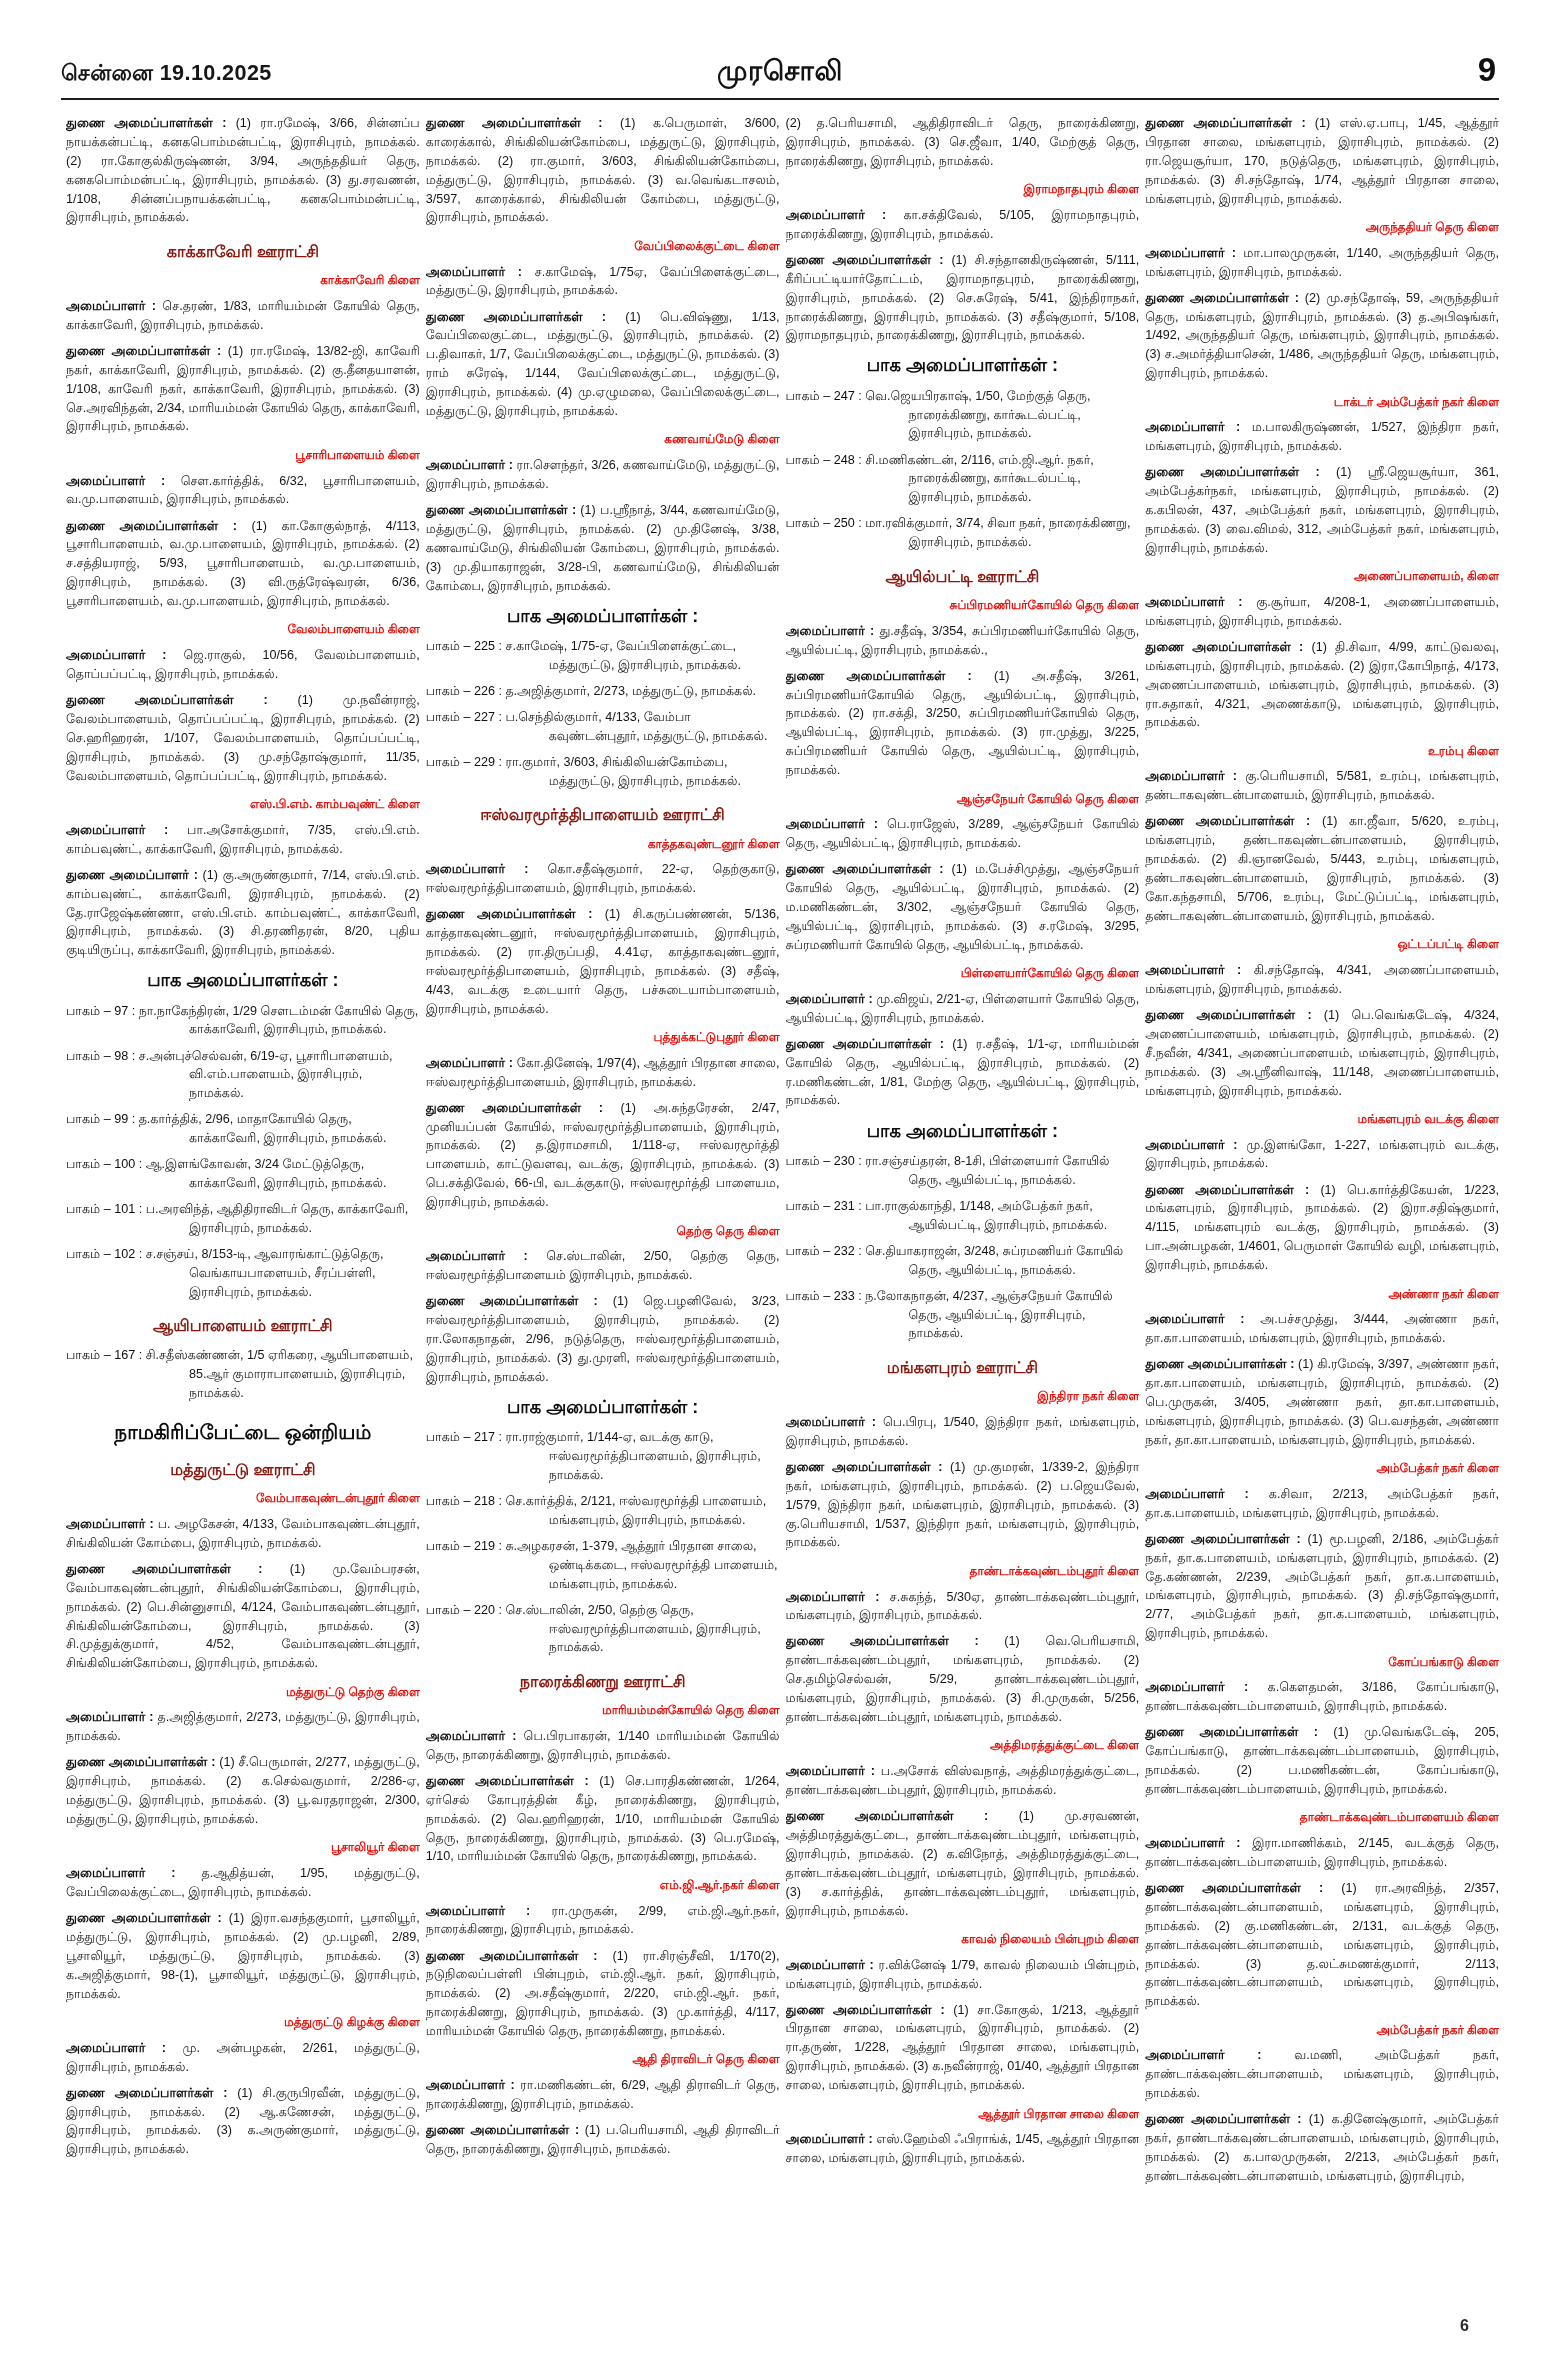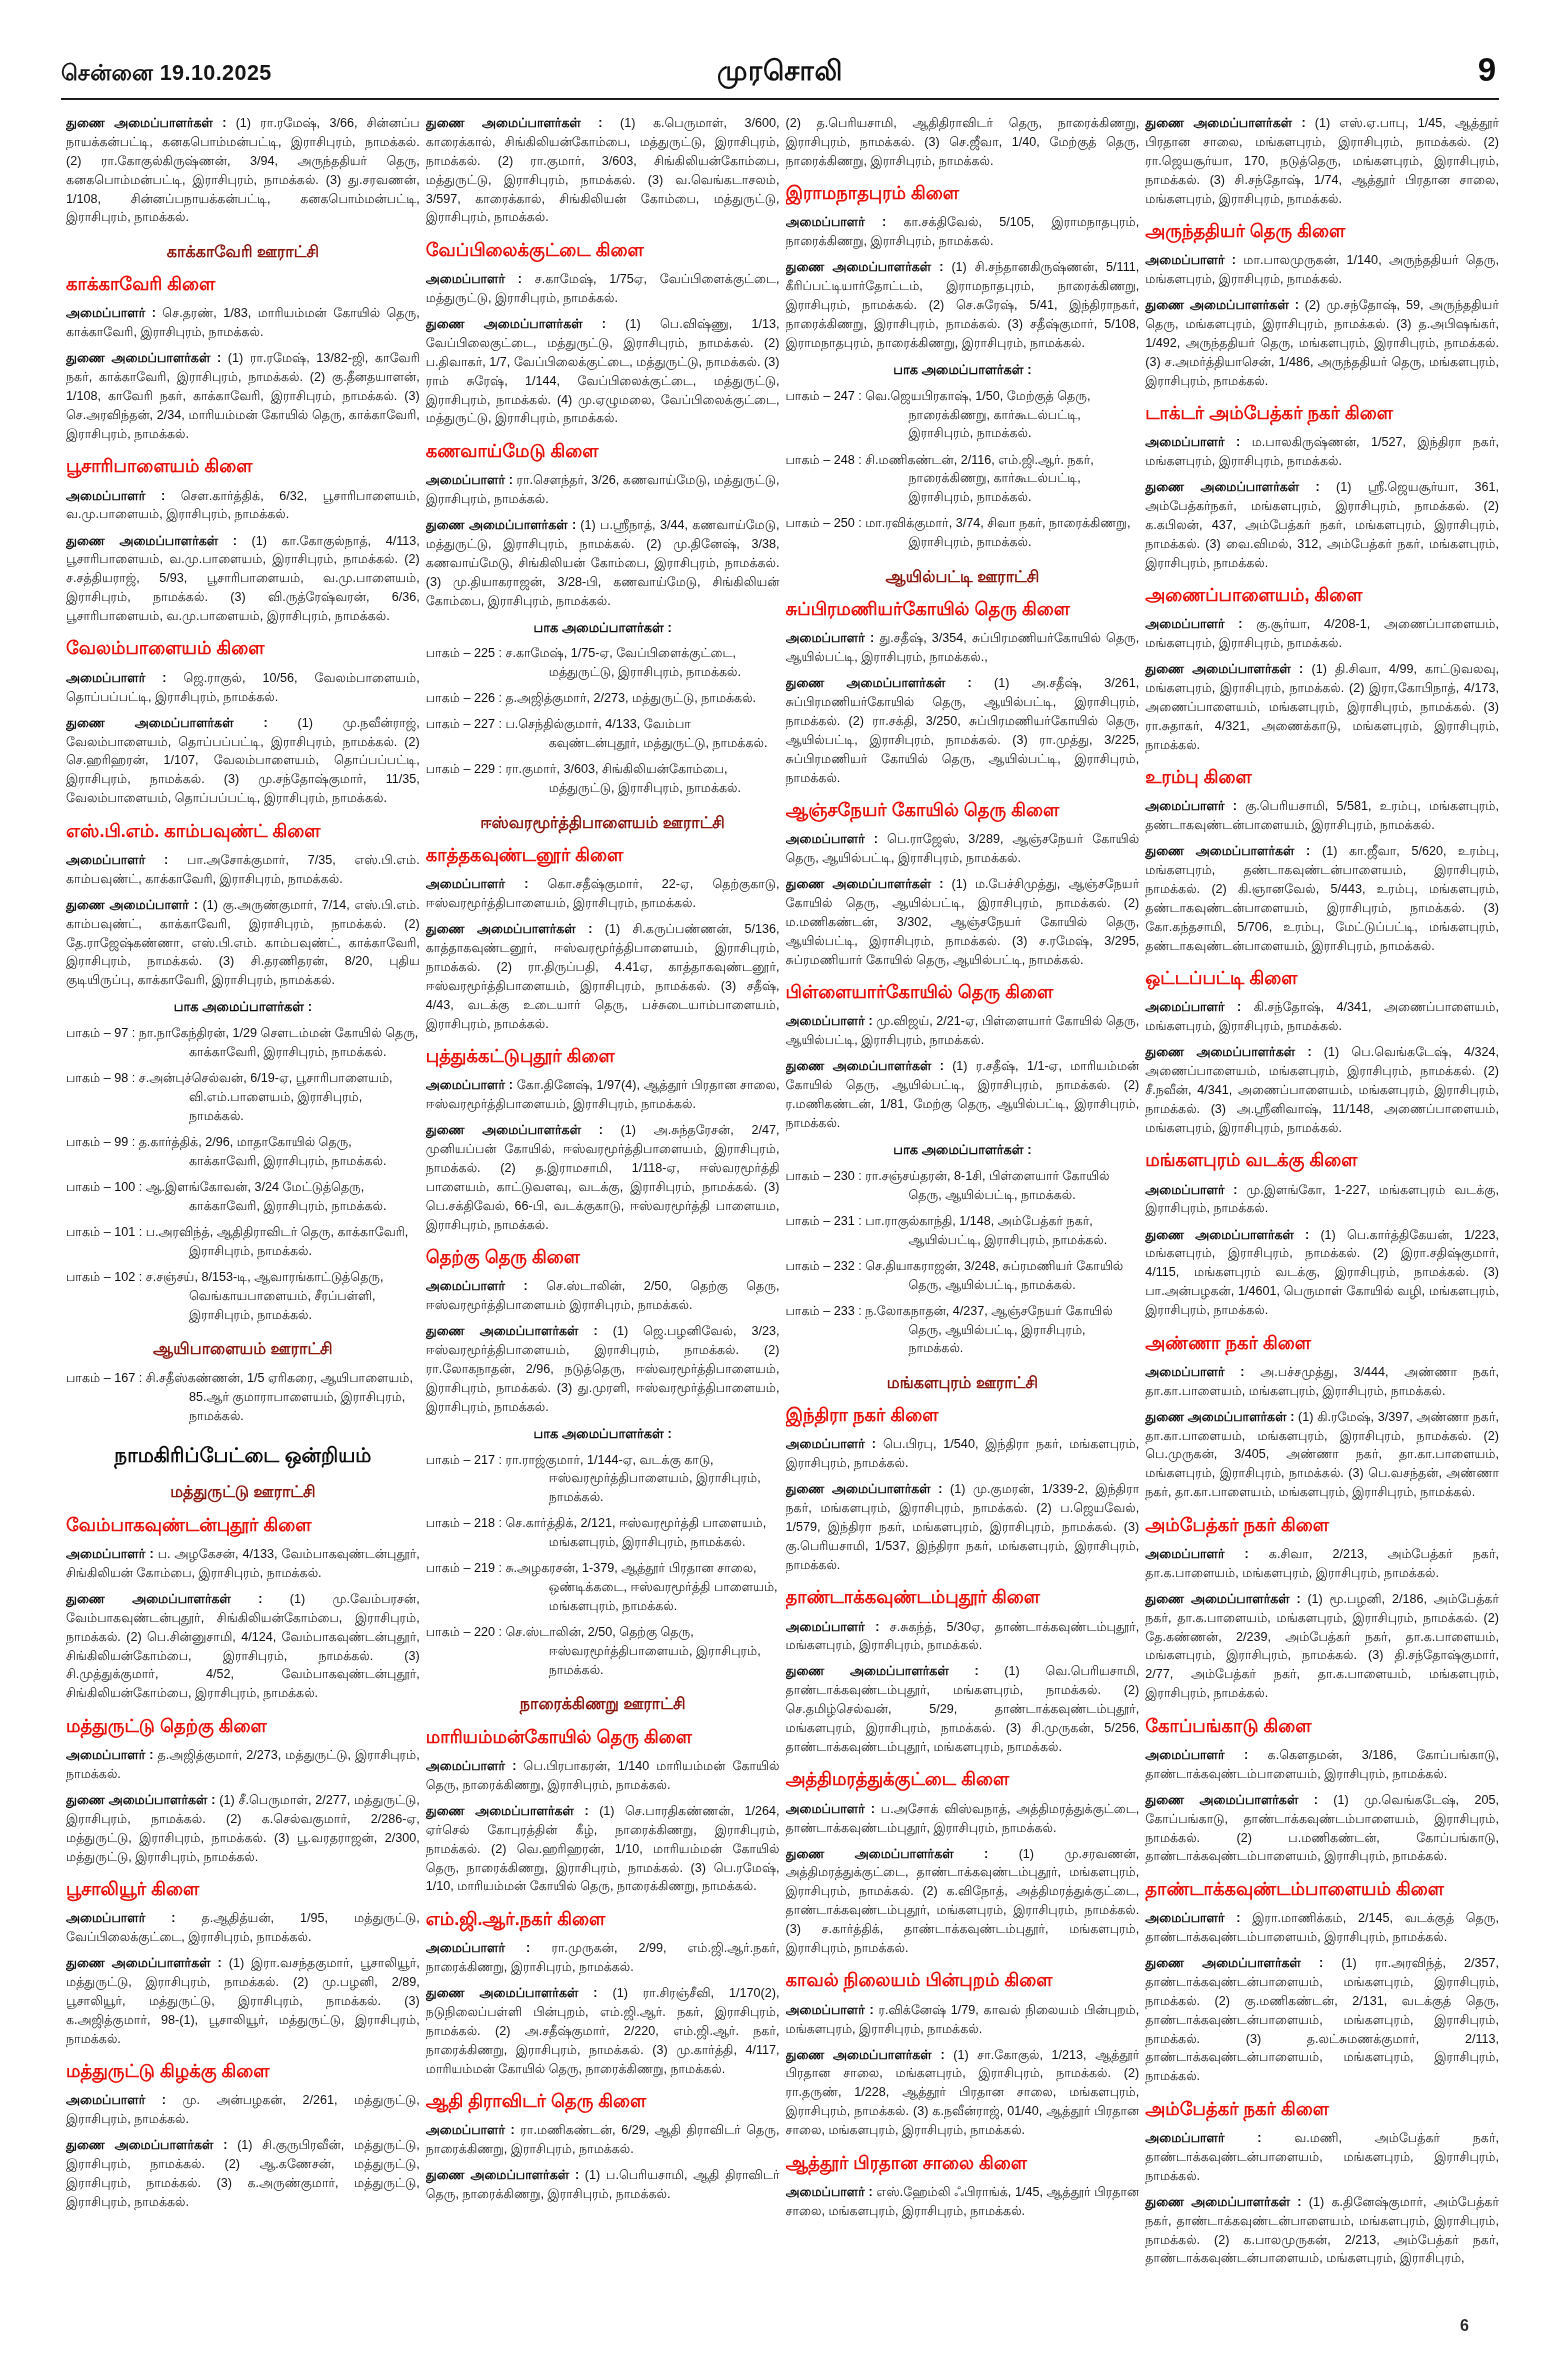--- a/index.html
+++ b/index.html
@@ -9,24 +9,24 @@
   .masthead-row{position:absolute;top:51px;left:61px;right:42px;height:40px;}
   .m-date{position:absolute;left:0;top:8.7px;font-size:21.6px;font-weight:bold;color:#161616;letter-spacing:0.4px;text-align:center;}
   .m-title{position:absolute;left:0;right:0;top:4.3px;text-align:center;font-size:27.4px;font-weight:bold;color:#121212;letter-spacing:0.7px;}
   .m-page{position:absolute;right:2.9px;top:0;font-size:33px;font-weight:bold;color:#101010;}
   .m-rule{position:absolute;top:98px;left:61px;right:42px;height:2.2px;background:#1c1c1c;}
   
   .cols{position:absolute;top:114px;left:66px;right:42px;bottom:24.5px;display:flex;gap:6px;}
   .col{flex:1 1 0;overflow:hidden;color:#151515;font-size:12.6px;line-height:1.5;text-align:justify;}
   .col p{margin:0 0 7.2px 0;}
   .body-para .lead{font-weight:bold;color:#0e0e0e;}
-  .h-branch{margin:11.5px 0 8.7px 0;text-align:left;font-size:18px;line-height:1.25;font-weight:bold;color:#e8100a;}
+  .h-branch{margin:11.5px 0 8.7px 0;text-align:right;font-size:12px;line-height:1.25;font-weight:bold;color:#e8100a;}
   .h-panchayat{margin:14.4px 0 10px 0;text-align:center;font-size:16px;line-height:1.25;font-weight:bold;color:#8a170e;}
   .h-union{margin:17.3px 0 11.5px 0;text-align:center;font-size:20px;line-height:1.25;font-weight:bold;color:#0d0d0d;}
-  .parts-title{margin:8.7px 0 7.2px 0;text-align:center;font-weight:bold;color:#0e0e0e;font-size:13px;}
+  .parts-title{margin:8.7px 0 7.2px 0;text-align:center;font-weight:bold;color:#0e0e0e;font-size:18px;}
   .part{padding-left:123px;text-indent:-123px;text-align:left;}
   .part .plabel{font-weight:normal;color:#0e0e0e;white-space:nowrap;}
   
   .folio{position:absolute;right:72px;bottom:42px;font-size:16px;font-weight:bold;color:#2a2a2a;}
 </style>
 </head>
 <body>
 
 <div class="page">
   <div class="masthead-row">

